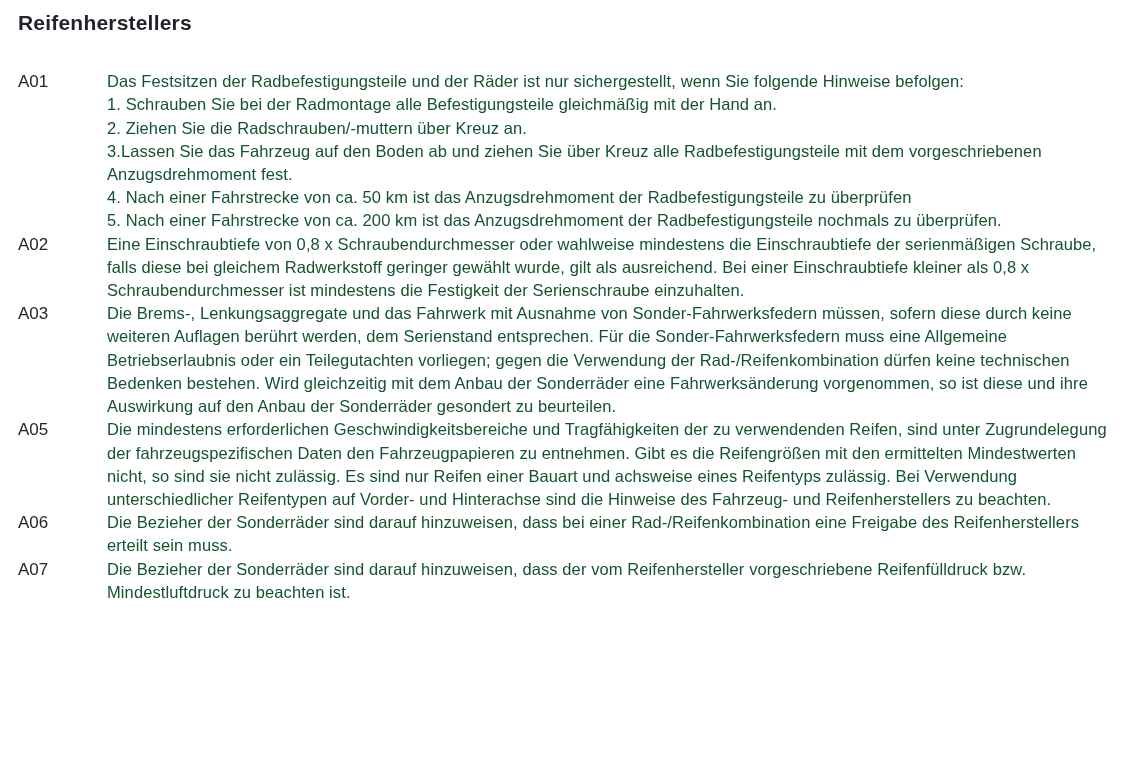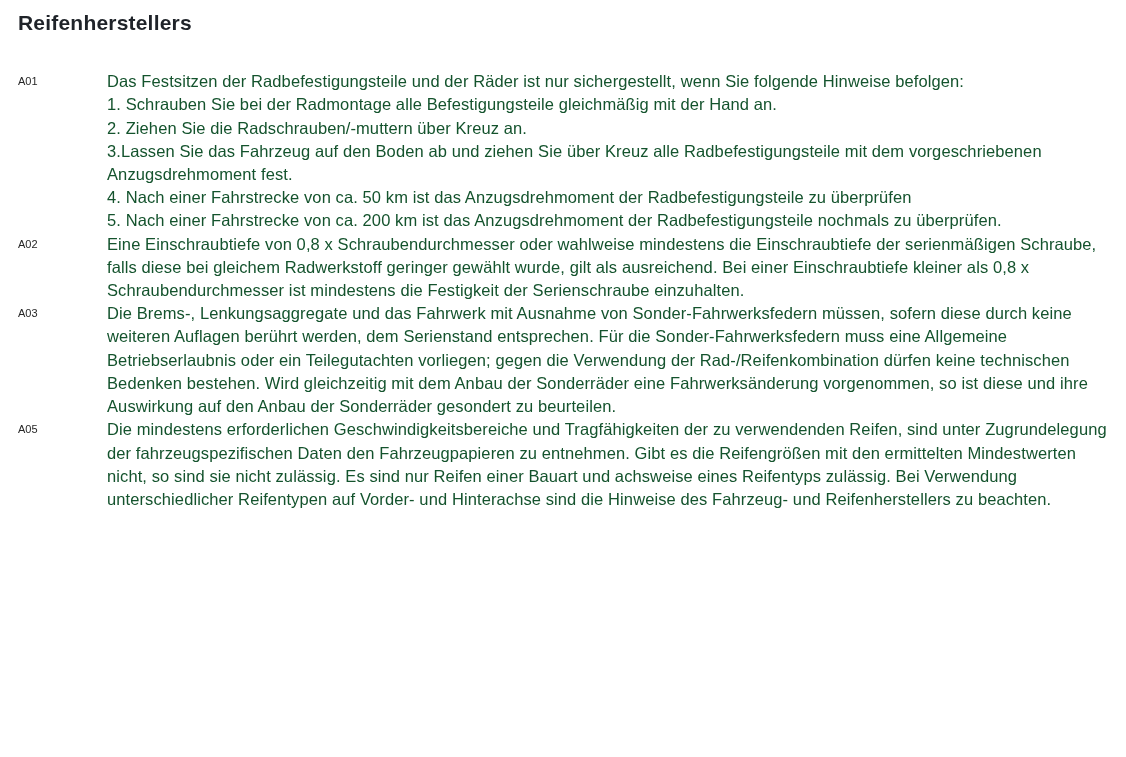--- a/index.html
+++ b/index.html
@@ -27,21 +27,21 @@
   }
   .items {
     display: block;
   }
   .item-row {
     display: grid;
     grid-template-columns: 89px 1005px;
     align-items: start;
   }
   .item-code {
-    font-size: 11px;
+    font-size: 17px;
     line-height: 23.2px;
     color: #262626;
     white-space: nowrap;
   }
   .item-text {
     font-size: 16.5px;
     line-height: 23.2px;
     color: #14532d;
     white-space: pre-line;
     letter-spacing: 0.1px;
@@ -69,14 +69,22 @@
         <div class="item-text">Eine Einschraubtiefe von 0,8 x Schraubendurchmesser oder wahlweise mindestens die Einschraubtiefe der serienmäßigen Schraube, falls diese bei gleichem Radwerkstoff geringer gewählt wurde, gilt als ausreichend. Bei einer Einschraubtiefe kleiner als 0,8 x Schraubendurchmesser ist mindestens die Festigkeit der Serienschraube einzuhalten.</div>
       </div>
       <div class="item-row">
         <span class="item-code">A03</span>
         <div class="item-text">Die Brems-, Lenkungsaggregate und das Fahrwerk mit Ausnahme von Sonder-Fahrwerksfedern müssen, sofern diese durch keine weiteren Auflagen berührt werden, dem Serienstand entsprechen. Für die Sonder-Fahrwerksfedern muss eine Allgemeine Betriebserlaubnis oder ein Teilegutachten vorliegen; gegen die Verwendung der Rad-/Reifenkombination dürfen keine technischen Bedenken bestehen. Wird gleichzeitig mit dem Anbau der Sonderräder eine Fahrwerksänderung vorgenommen, so ist diese und ihre Auswirkung auf den Anbau der Sonderräder gesondert zu beurteilen.</div>
       </div>
       <div class="item-row">
         <span class="item-code">A05</span>
         <div class="item-text">Die mindestens erforderlichen Geschwindigkeitsbereiche und Tragfähigkeiten der zu verwendenden Reifen, sind unter Zugrundelegung der fahrzeugspezifischen Daten den Fahrzeugpapieren zu entnehmen. Gibt es die Reifengrößen mit den ermittelten Mindestwerten nicht, so sind sie nicht zulässig. Es sind nur Reifen einer Bauart und achsweise eines Reifentyps zulässig. Bei Verwendung unterschiedlicher Reifentypen auf Vorder- und Hinterachse sind die Hinweise des Fahrzeug- und Reifenherstellers zu beachten.</div>
       </div>
+      <div class="item-row">
+        <span class="item-code">A06</span>
+        <div class="item-text">Die Bezieher der Sonderräder sind darauf hinzuweisen, dass bei einer Rad-/Reifenkombination eine Freigabe des Reifenherstellers erteilt sein muss.</div>
+      </div>
+      <div class="item-row">
+        <span class="item-code">A07</span>
+        <div class="item-text">Die Bezieher der Sonderräder sind darauf hinzuweisen, dass der vom Reifenhersteller vorgeschriebene Reifenfülldruck bzw. Mindestluftdruck zu beachten ist.</div>
+      </div>
     </div>
 </div>
 
 </body></html>

